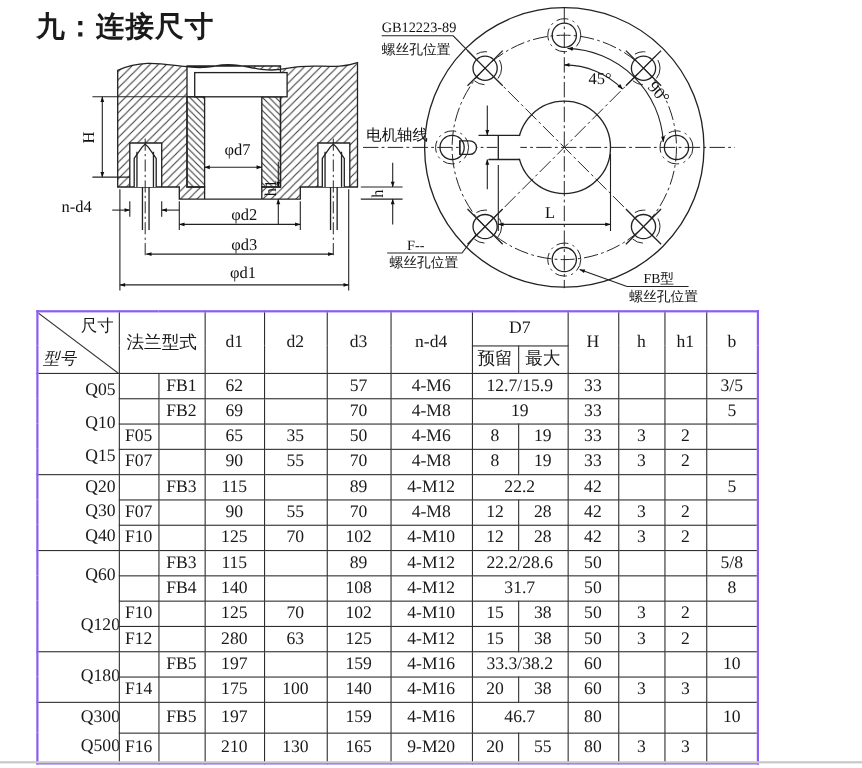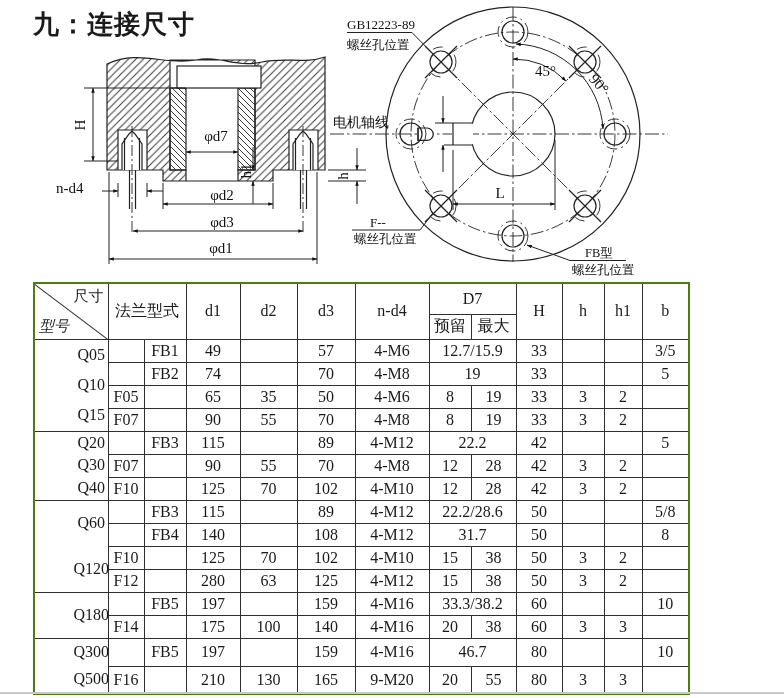--- a/index.html
+++ b/index.html
@@ -1,20 +1,20 @@
 <!DOCTYPE html>
 <html><head>
 <meta charset="utf-8">
 <style>
   html,body{margin:0;padding:0;width:784px;height:698px;background:#fff;overflow:hidden;}
   body{position:relative;font-family:"Liberation Serif",serif;color:#1a1a1a;}
   #title{position:absolute;left:33px;top:7px;font-size:26px;font-weight:bold;letter-spacing:1px;font-family:Liberation Serif, serif;}
   #draw{position:absolute;left:0;top:0;}
   #tblwrap{position:absolute;left:33px;top:282px;}
-  table{border-collapse:collapse;table-layout:fixed;width:655px;border:2px solid #4d7c0f;}
+  table{border-collapse:collapse;table-layout:fixed;width:655px;border:2px solid #8b5cf6;}
   td,th{border:1px solid #2f2f2f;text-align:center;vertical-align:middle;padding:0;font-weight:normal;font-size:16px;overflow:hidden;white-space:nowrap;}
   tr.r{height:23px;} tr.tall{height:28px;}
   th.diag{position:relative;overflow:hidden;}
   th.diag .slash{position:absolute;left:0;top:0;width:94px;height:0;border-top:1.4px solid #333;transform:rotate(37deg);transform-origin:0 0;}
   th.diag .tr{position:absolute;top:3px;right:4px;font-size:15px;}
   th.diag .bl{position:absolute;bottom:3px;left:4px;font-size:15px;font-style:italic;}
   td.model{position:relative;}
   td.model>div{position:absolute;top:0;left:0;right:0;bottom:0;display:flex;flex-direction:column;justify-content:space-around;align-items:center;margin-left:40px;}
   svg text{font-family:"Liberation Serif",serif;fill:#111;}
   #botline{position:absolute;left:0;top:692px;width:784px;height:2px;background:#c9c9c9;}
@@ -201,34 +201,34 @@
         <tr class="r">
           <td rowspan="4" class="model">
             <div>
               <span>Q05</span>
               <span>Q10</span>
               <span>Q15</span>
             </div>
           </td>
           <td>&nbsp;</td>
           <td>FB1</td>
-          <td>49</td>
+          <td>62</td>
           <td>&nbsp;</td>
           <td>57</td>
           <td>4-M6</td>
           <td colspan="2">12.7/15.9</td>
           <td>33</td>
           <td>&nbsp;</td>
           <td>&nbsp;</td>
           <td>3/5</td>
         </tr>
         <tr class="r">
           <td>&nbsp;</td>
           <td>FB2</td>
-          <td>74</td>
+          <td>69</td>
           <td>&nbsp;</td>
           <td>70</td>
           <td>4-M8</td>
           <td colspan="2">19</td>
           <td>33</td>
           <td>&nbsp;</td>
           <td>&nbsp;</td>
           <td>5</td>
         </tr>
         <tr class="r">

